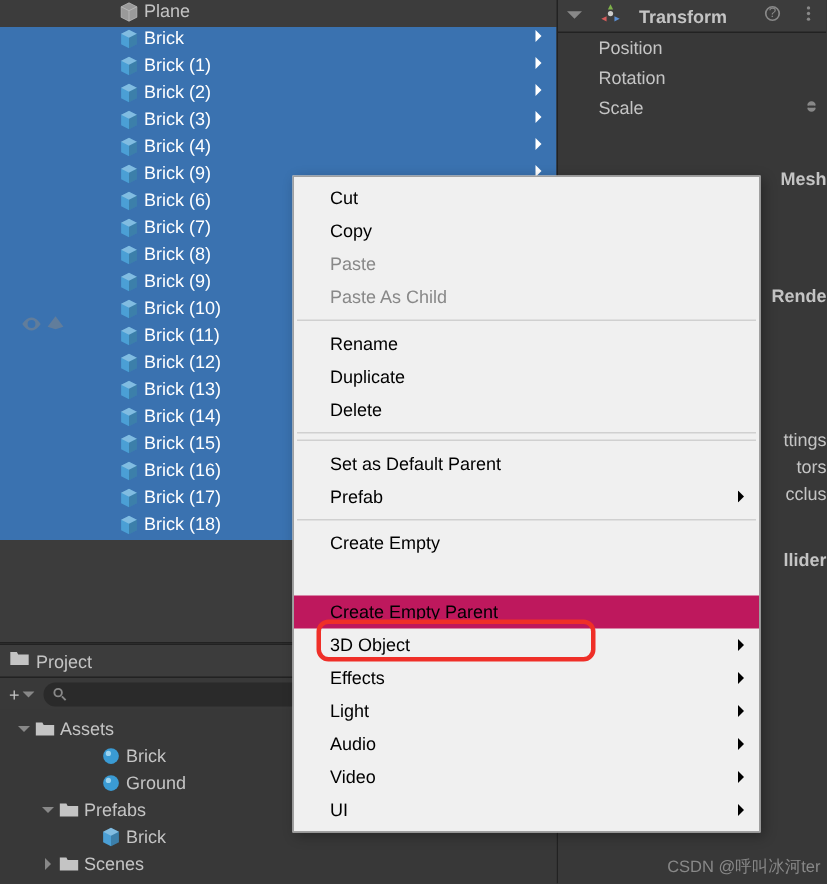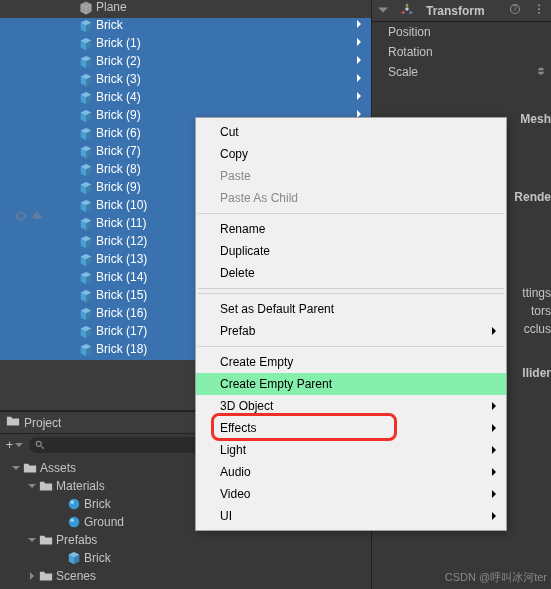--- a/index.html
+++ b/index.html
@@ -22,26 +22,26 @@
 .tree { padding: 4px 0; }
 .trow { display: flex; align-items: center; height: 18px; color: #c4c4c4; padding-left: 6px; }
 .trow .fold { width: 12px; display: flex; justify-content: center; }
 .trow .fold svg { fill: #888; }
 .trow .ic { width: 16px; display: flex; align-items: center; justify-content: center; margin-right: 2px; }
 .inspector { flex: 1; background: #383838; color: #c4c4c4; overflow: hidden; }
 .comp-header { display: flex; align-items: center; height: 22px; background: #3c3c3c; padding: 0 6px; gap: 12px; border-bottom: 1px solid #222; }
 .comp-header .fold svg { fill: #888; }
 .comp-header .title { font-weight: bold; flex: 1; }
 .comp-header .menu-ic svg { fill: #888; }
-.prop { display: flex; align-items: center; height: 20px; padding-left: 16px; }
+.prop { display: flex; align-items: center; height: 20px; padding-left: 27px; }
 .prop .lbl { flex: 1; }
 .context-menu { position: absolute; left: 195px; top: 117px; width: 312px; background: #f0f0f0; border: 1px solid #a0a0a0; box-shadow: 2px 2px 8px rgba(0,0,0,0.3); padding: 3px 0; z-index: 100; }
 .menu-item { display: flex; align-items: center; height: 22px; padding: 0 24px; color: #000; position: relative; }
 .menu-item.disabled { color: #888; }
-.menu-item.highlight { background: #86efac; }
+.menu-item.highlight { background: #be185d; margin-top: 24px; }
 .menu-item .sub { position: absolute; right: 8px; }
 .menu-sep { height: 1px; background: #d0d0d0; margin: 4px 2px; }
 .annotation { position: absolute; left: 211px; top: 413px; width: 186px; height: 28px; border: 3px solid #ef2f28; border-radius: 8px; z-index: 101; pointer-events: none; }
 .watermark { position: absolute; right: 4px; bottom: 4px; color: #aaa; font-size: 11px; opacity: 0.7; z-index: 200; }
 .eye-ico { position: absolute; left: 14px; top: 209px; display: flex; gap: 2px; opacity: 0.5; }
 </style>
 </head>
 <body>
 
 <div class="hierarchy">
@@ -391,34 +391,20 @@
             <svg width="8" height="8" viewBox="0 0 8 8">
               <path d="M0 2l4 4 4-4z"></path>
             </svg>
           </span>
           <span class="ic">
             <svg width="14" height="14" viewBox="0 0 16 16">
               <path fill="#c4c4c4" d="M1 3h5l1 2h8v8H1z"></path>
             </svg>
           </span>
           <span>Assets</span>
-        </div>
-        <div class="trow">
-          <span style="width:20px"></span>
-          <span class="fold">
-            <svg width="8" height="8" viewBox="0 0 8 8">
-              <path d="M0 2l4 4 4-4z"></path>
-            </svg>
-          </span>
-          <span class="ic">
-            <svg width="14" height="14" viewBox="0 0 16 16">
-              <path fill="#c4c4c4" d="M1 3h5l1 2h8v8H1z"></path>
-            </svg>
-          </span>
-          <span>Materials</span>
         </div>
         <div class="trow">
           <span style="width:48px"></span>
           <span class="fold"></span>
           <span class="ic">
             <svg width="14" height="14" viewBox="0 0 16 16">
               <circle cx="8" cy="8" r="6" fill="#3a9bd4"></circle>
               <circle cx="6" cy="6" r="2" fill="#9dd4f0"></circle>
             </svg>
           </span>

